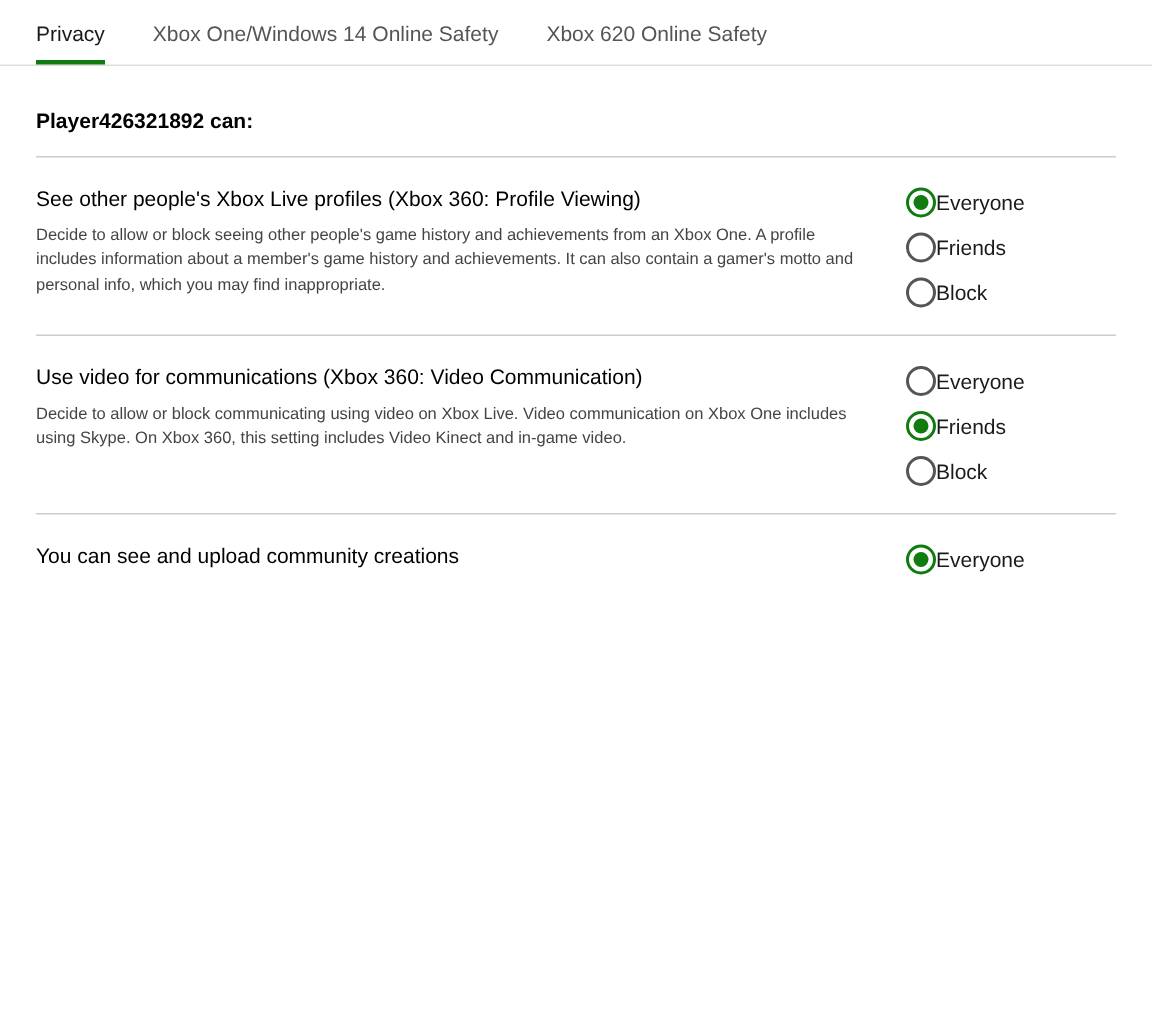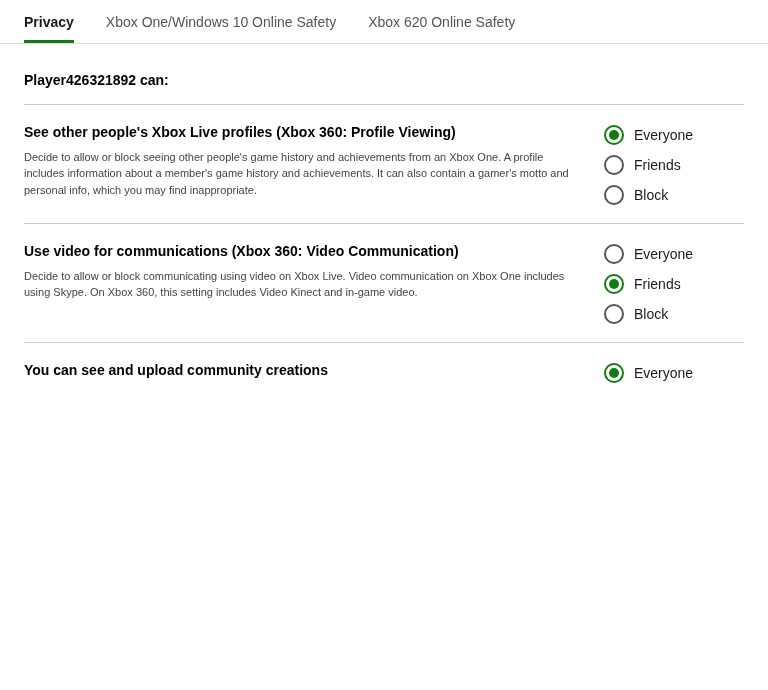--- a/index.html
+++ b/index.html
@@ -26,21 +26,21 @@
       font-size: 14px;
       color: #555;
       cursor: pointer;
       border-bottom: 3px solid transparent;
       white-space: nowrap;
       user-select: none;
     }
     .tab.active {
       color: #1a1a1a;
       border-bottom: 3px solid #107c10;
-      font-weight: 700;
+      font-weight: 400;
     }
 
     
     .content {
       padding: 28px 24px 24px;
     }
 
     .player-title {
       font-size: 14px;
       font-weight: 700;
@@ -61,21 +61,21 @@
       padding: 18px 0;
       gap: 24px;
       border-bottom: 1px solid #ccc;
     }
 
     .setting-text {
       flex: 1;
     }
 
     .setting-title {
-      font-weight: 700;
+      font-weight: 400;
       font-size: 14px;
       margin-bottom: 6px;
       line-height: 1.4;
       color: #000;
     }
 
     .setting-desc {
       font-size: 11px;
       color: #444;
       line-height: 1.5;
@@ -85,21 +85,20 @@
       display: flex;
       flex-direction: column;
       gap: 10px;
       min-width: 140px;
       padding-top: 2px;
     }
 
     .radio-option {
       display: flex;
       align-items: center;
-      gap: 10px;
       cursor: pointer;
       font-size: 14px;
       color: #1a1a1a;
       user-select: none;
     }
 
     
     .radio-circle {
       width: 20px;
       height: 20px;
@@ -127,21 +126,21 @@
       border-bottom: none;
       padding-bottom: 4px;
     }
   </style>
 </head>
 <body>
 
 <nav class="tabs">
 
 <div class="tab active">Privacy</div>
-    <div class="tab">Xbox One/Windows 10 Online Safety</div>
+    <div class="tab">Xbox One/Windows 14 Online Safety</div>
     <div class="tab">Xbox 620 Online Safety</div>
   </nav>
 
 <main class="content">
   <h1 class="player-title">Player426321892 can:</h1>
   <hr class="divider">
 
 <div class="setting-row">
       <div class="setting-text">
         <div class="setting-title">See other people's Xbox Live profiles (Xbox 360: Profile Viewing)</div>

